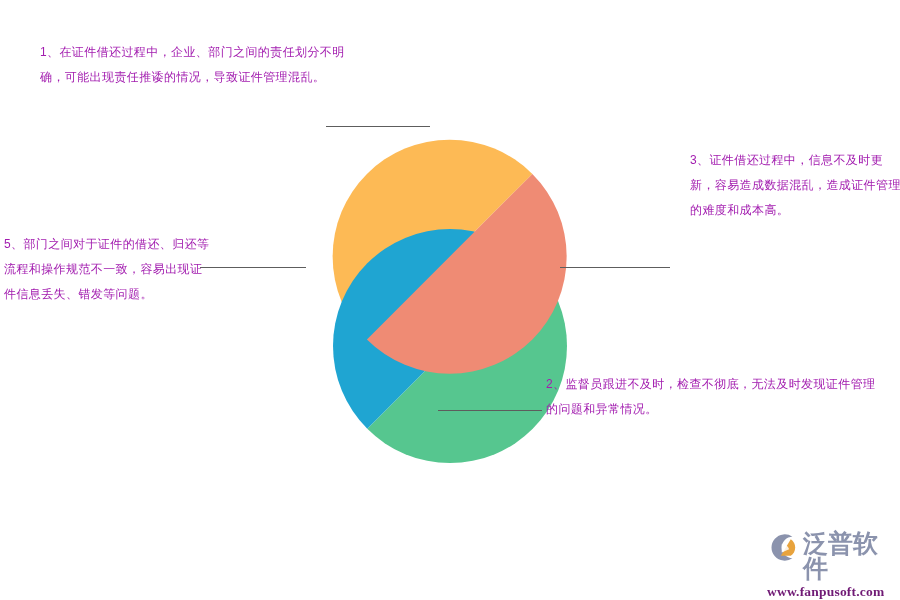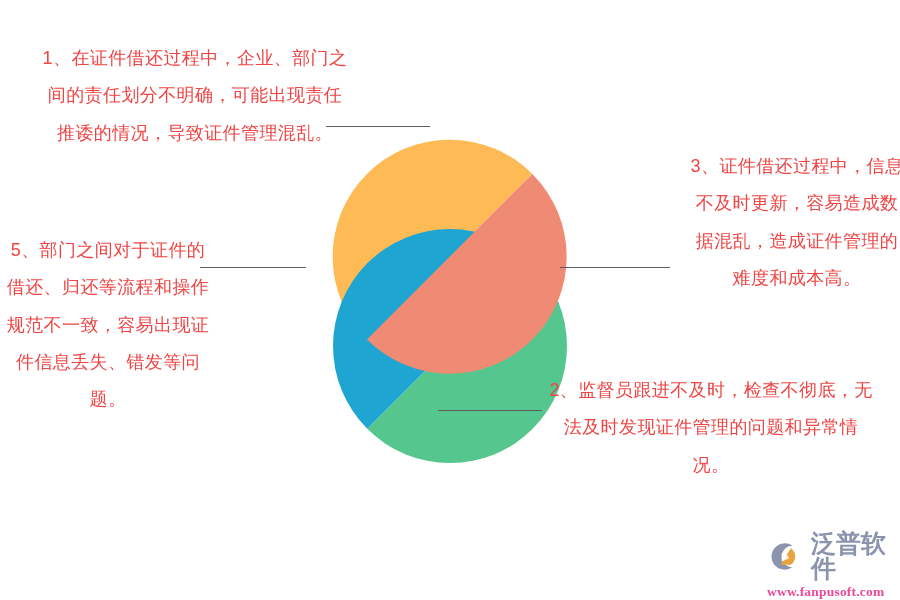--- a/index.html
+++ b/index.html
@@ -24,27 +24,26 @@
     left: 0;
     top: 0;
     width: 900px;
     height: 600px;
     pointer-events: none;
   }
 
   
   .text-block {
     position: absolute;
-    color: #ef4444;
-    font-size: 18px;
+    color: #a21caf;
+    font-size: 12px;
     line-height: 2.07;
     letter-spacing: 0.4px;
     white-space: pre-line;
     font-family: "Liberation Sans", "DejaVu Sans", sans-serif;
-    text-align: center;
   }
   .tb1 { left: 40px;  top: 40px;  width: 310px; }
   .tb2 { left: 4px;   top: 232px; width: 208px; }
   .tb3 { left: 676px; top: 148px; width: 214px; margin-left: 14px; }
   .tb4 { left: 546px; top: 372px; width: 330px; }
 
   
   .connector {
     position: absolute;
     height: 0;
@@ -61,42 +60,42 @@
     left: 766px;
     top: 531px;
     width: 128px;
     height: 58px;
     display: flex;
     flex-direction: column;
     align-items: flex-start;
   }
   .logo-row {
     display: flex;
-    align-items: center;
-    gap: 12px;
+    align-items: flex-start;
+    gap: 4px;
   }
   .logo-mark {
     width: 33px;
     height: 33px;
     flex: none;
   }
   .logo-word {
     font-size: 25px;
     font-weight: bold;
     color: #8b93ad;
     letter-spacing: 0px;
     line-height: 1;
     font-family: "Liberation Sans", "DejaVu Sans", sans-serif;
   }
   .logo-url {
     margin-top: 3px;
     margin-left: 1px;
     font-size: 13.5px;
     font-weight: bold;
-    color: #ec4899;
+    color: #701a75;
     letter-spacing: 0.2px;
     font-family: "Liberation Serif", "DejaVu Serif", serif;
     text-align: center;
   }
 </style>
 </head>
 <body>
 
 <div id="canvas">
 

